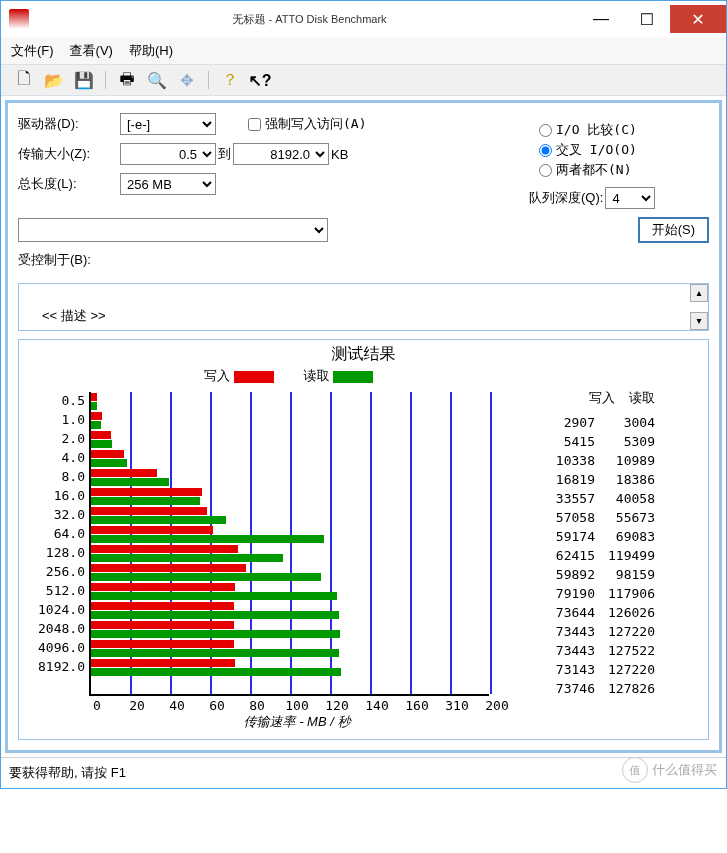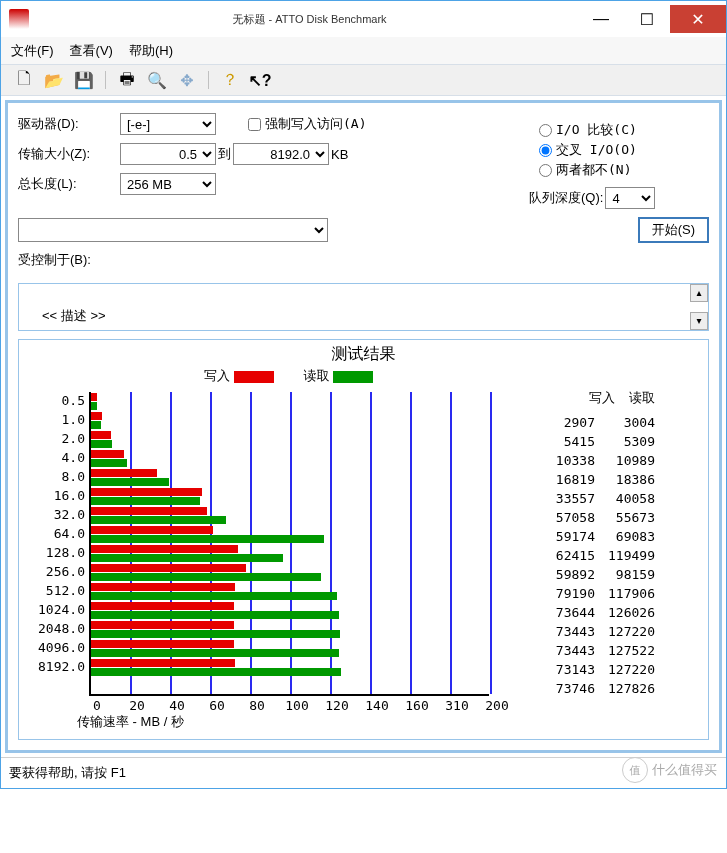--- a/index.html
+++ b/index.html
@@ -35,21 +35,21 @@
 .results-body { display: flex; }
 .ylabels { width: 58px; text-align: right; font-family: Consolas, monospace; font-size: 13px; padding-top: 2px; }
 .ylabels div { height: 19px; line-height: 19px; }
 .chart { position: relative; width: 400px; height: 304px; border-left: 2px solid #000; border-bottom: 2px solid #000; margin-left: 4px; margin-top: 3px; }
 .grid-v { position: absolute; top: 0; bottom: 0; width: 2px; background: #2a2af0; }
 .bar-row { position: absolute; left: 0; height: 19px; width: 100%; }
 .bar-w { position: absolute; top: 1px; height: 8px; background: #e60000; }
 .bar-r { position: absolute; top: 10px; height: 8px; background: #009900; }
 .xaxis { display: flex; font-family: Consolas, monospace; font-size: 13px; margin-left: 50px; margin-top: 2px; }
 .xaxis span { width: 40px; text-align: center; }
-.xaxis-label { text-align: left; font-size: 13px; margin-left: 50px; }
+.xaxis-label { text-align: center; font-size: 13px; margin-left: 50px; font-style: italic; }
 .value-cols { margin-left: 18px; font-family: Consolas, monospace; font-size: 13px; text-align: right; }
 .value-hdr { display: flex; gap: 14px; justify-content: flex-end; font-family: "SimSun"; margin-bottom: 6px; }
 .value-row { display: flex; height: 19px; line-height: 19px; }
 .value-row span { width: 60px; }
 .statusbar { border-top: 1px solid #d0d0d0; padding: 6px 8px; font-size: 13px; display: flex; align-items: center; }
 .watermark { position: absolute; right: 10px; bottom: 6px; color: #aaa; font-size: 13px; display: flex; align-items: center; gap: 4px; }
 .watermark .circ { width: 26px; height: 26px; border: 1px solid #ccc; border-radius: 50%; display: flex; align-items: center; justify-content: center; font-size: 11px; color: #aaa;}
 .outer-wrap { position: relative; }
 </style>
 </head>

